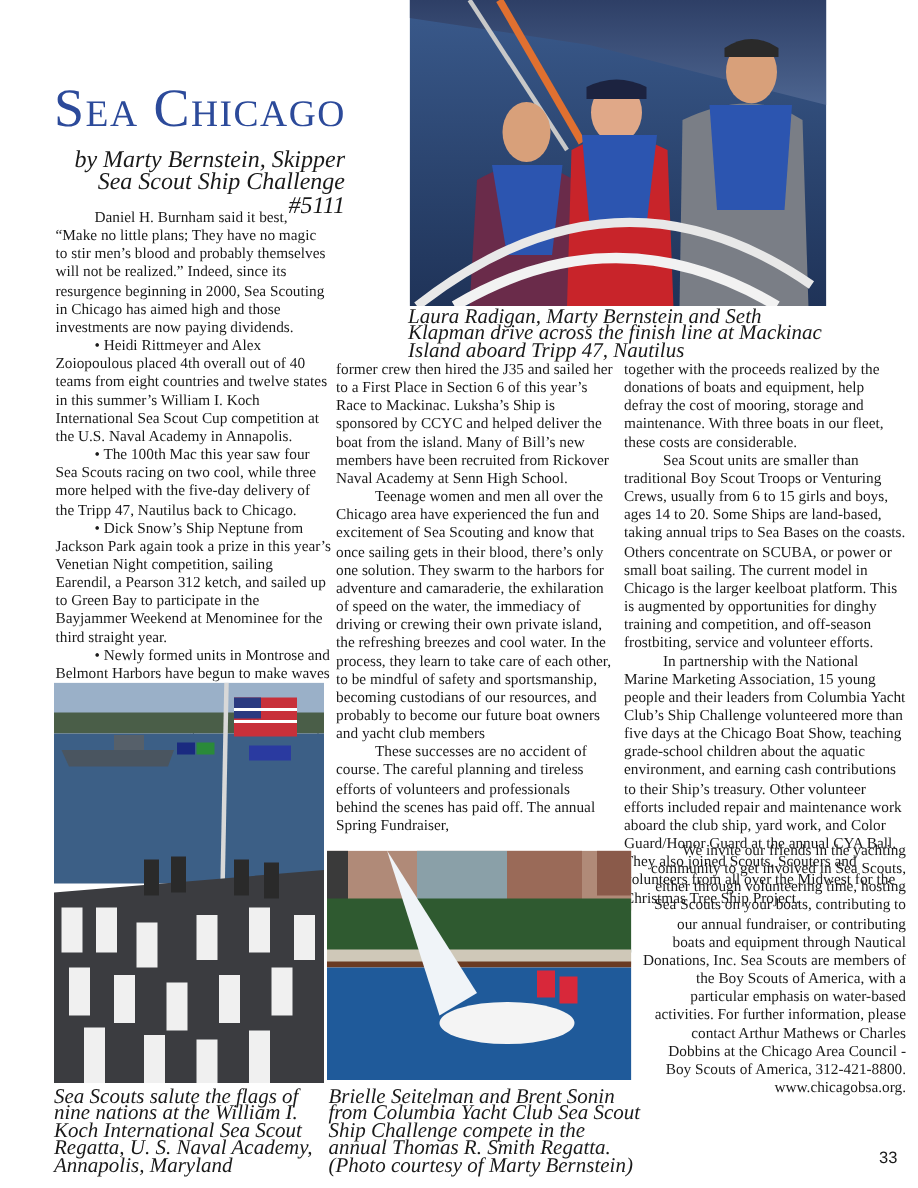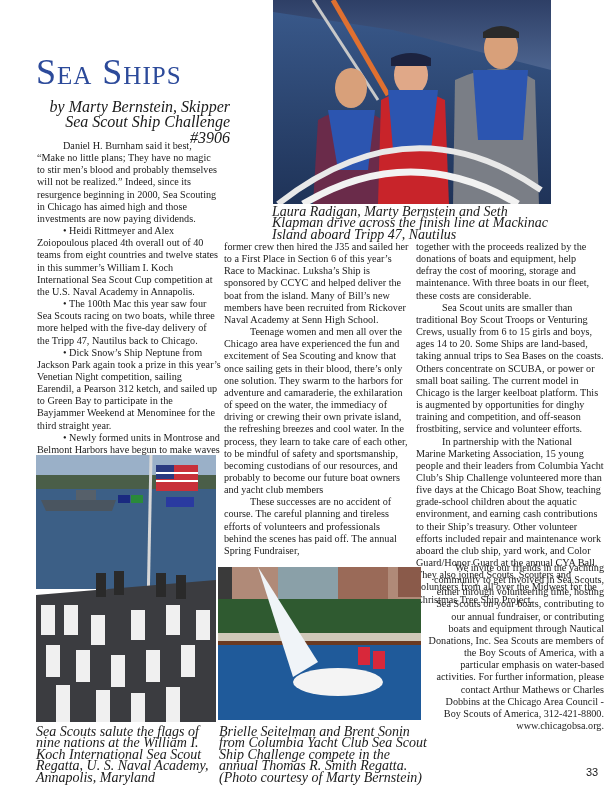--- a/index.html
+++ b/index.html
@@ -22,23 +22,23 @@
     #cap3 { left:219px; top:726px; width:210px; }
     #pagenum { left:586px; top:766px; font-family:"Liberation Sans", sans-serif; font-size:11px; }
     .photo { overflow:hidden; }
     #photo-sail-crew { left:273px; top:0px; width:278px; height:204px; }
     #photo-salute { left:36px; top:455px; width:180px; height:267px; }
     #photo-dinghy { left:218px; top:567px; width:203px; height:153px; }
   </style>
 </head>
 <body>
 
-<div id="title" class="abs">Sea Ships</div>
+<div id="title" class="abs">Sea Chicago</div>
 <div id="byline1" class="abs byline">by Marty Bernstein, Skipper</div>
-<div id="byline2" class="abs byline">Sea Scout Ship Challenge #3906</div>
+<div id="byline2" class="abs byline">Sea Scout Ship Challenge #5111</div>
 
 <div id="photo-sail-crew" class="abs photo">
   <svg width="278" height="204" viewBox="0 0 278 204">
     <defs>
       <linearGradient id="sky1" x1="0" y1="0" x2="0" y2="1">
         <stop offset="0" stop-color="#2e3f66"></stop>
           <stop offset="1" stop-color="#4d6590"></stop>
       </linearGradient>
       <linearGradient id="sea1" x1="0" y1="0" x2="0" y2="1">
         <stop offset="0" stop-color="#3a5a8c"></stop>
@@ -66,21 +66,21 @@
 
     <path d="M5,204 Q138,100 268,190" stroke="#e8e8e8" stroke-width="6" fill="none"></path>
     <path d="M30,204 Q138,140 245,204" stroke="#f2f2f2" stroke-width="7" fill="none"></path>
   </svg>
 </div>
 <div id="cap1" class="abs caption">Laura Radigan, Marty Bernstein and Seth Klapman drive across the finish line at Mackinac Island aboard Tripp 47, Nautilus</div>
 
 <div id="col1" class="abs col">
   <p class="ind">Daniel H. Burnham said it best, “Make no little plans; They have no magic to stir men’s blood and probably themselves will not be realized.”  Indeed, since its resurgence beginning in 2000, Sea Scouting in Chicago has aimed high and those investments are now paying dividends.</p>
   <p class="ind">• Heidi Rittmeyer and Alex Zoiopoulous placed 4th overall out of 40 teams from eight countries and twelve states in this summer’s William I. Koch International Sea Scout Cup competition at the U.S. Naval Academy in Annapolis.</p>
-  <p class="ind">• The 100th Mac this year saw four Sea Scouts racing on two boats, while three more helped with the five-day delivery of the Tripp 47, Nautilus back to Chicago.</p>
+  <p class="ind">• The 100th Mac this year saw four Sea Scouts racing on two cool, while three more helped with the five-day delivery of the Tripp 47, Nautilus back to Chicago.</p>
   <p class="ind">• Dick Snow’s Ship Neptune from Jackson Park again took a prize in this year’s Venetian Night competition, sailing Earendil, a Pearson 312 ketch, and sailed up to Green Bay to participate in the Bayjammer Weekend at Menominee for the third straight year.</p>
   <p class="ind">• Newly formed units in Montrose and Belmont Harbors have begun to make waves as well. Tim Harrington’s Ship Cutlass and  Bill Luksha’s new unit in Montrose Harbor sail aboard the recently donated Bretwalda, whose</p>
 </div>
 
 <div id="col2" class="abs col">
   <p>former crew then hired the J35 and sailed her to a First Place in Section 6 of this year’s Race to Mackinac. Luksha’s Ship is sponsored by CCYC and helped deliver the boat from the island. Many of Bill’s new members have been recruited from Rickover Naval Academy at Senn High School.</p>
   <p class="ind">Teenage women and men all over the Chicago area have experienced the fun and excitement of Sea Scouting and know that once sailing gets in their blood, there’s only one solution. They swarm to the harbors for adventure and camaraderie, the exhilaration of speed on the water, the immediacy of driving or crewing their own private island, the refreshing breezes and cool water. In the process, they learn to take care of each other, to be mindful of safety and sportsmanship, becoming custodians of our resources, and probably to become our future boat owners and yacht club members</p>
   <p class="ind">These successes are no accident of course. The careful planning and tireless efforts of volunteers and professionals behind the scenes has paid off.  The annual Spring Fundraiser,</p>
 </div>
 

